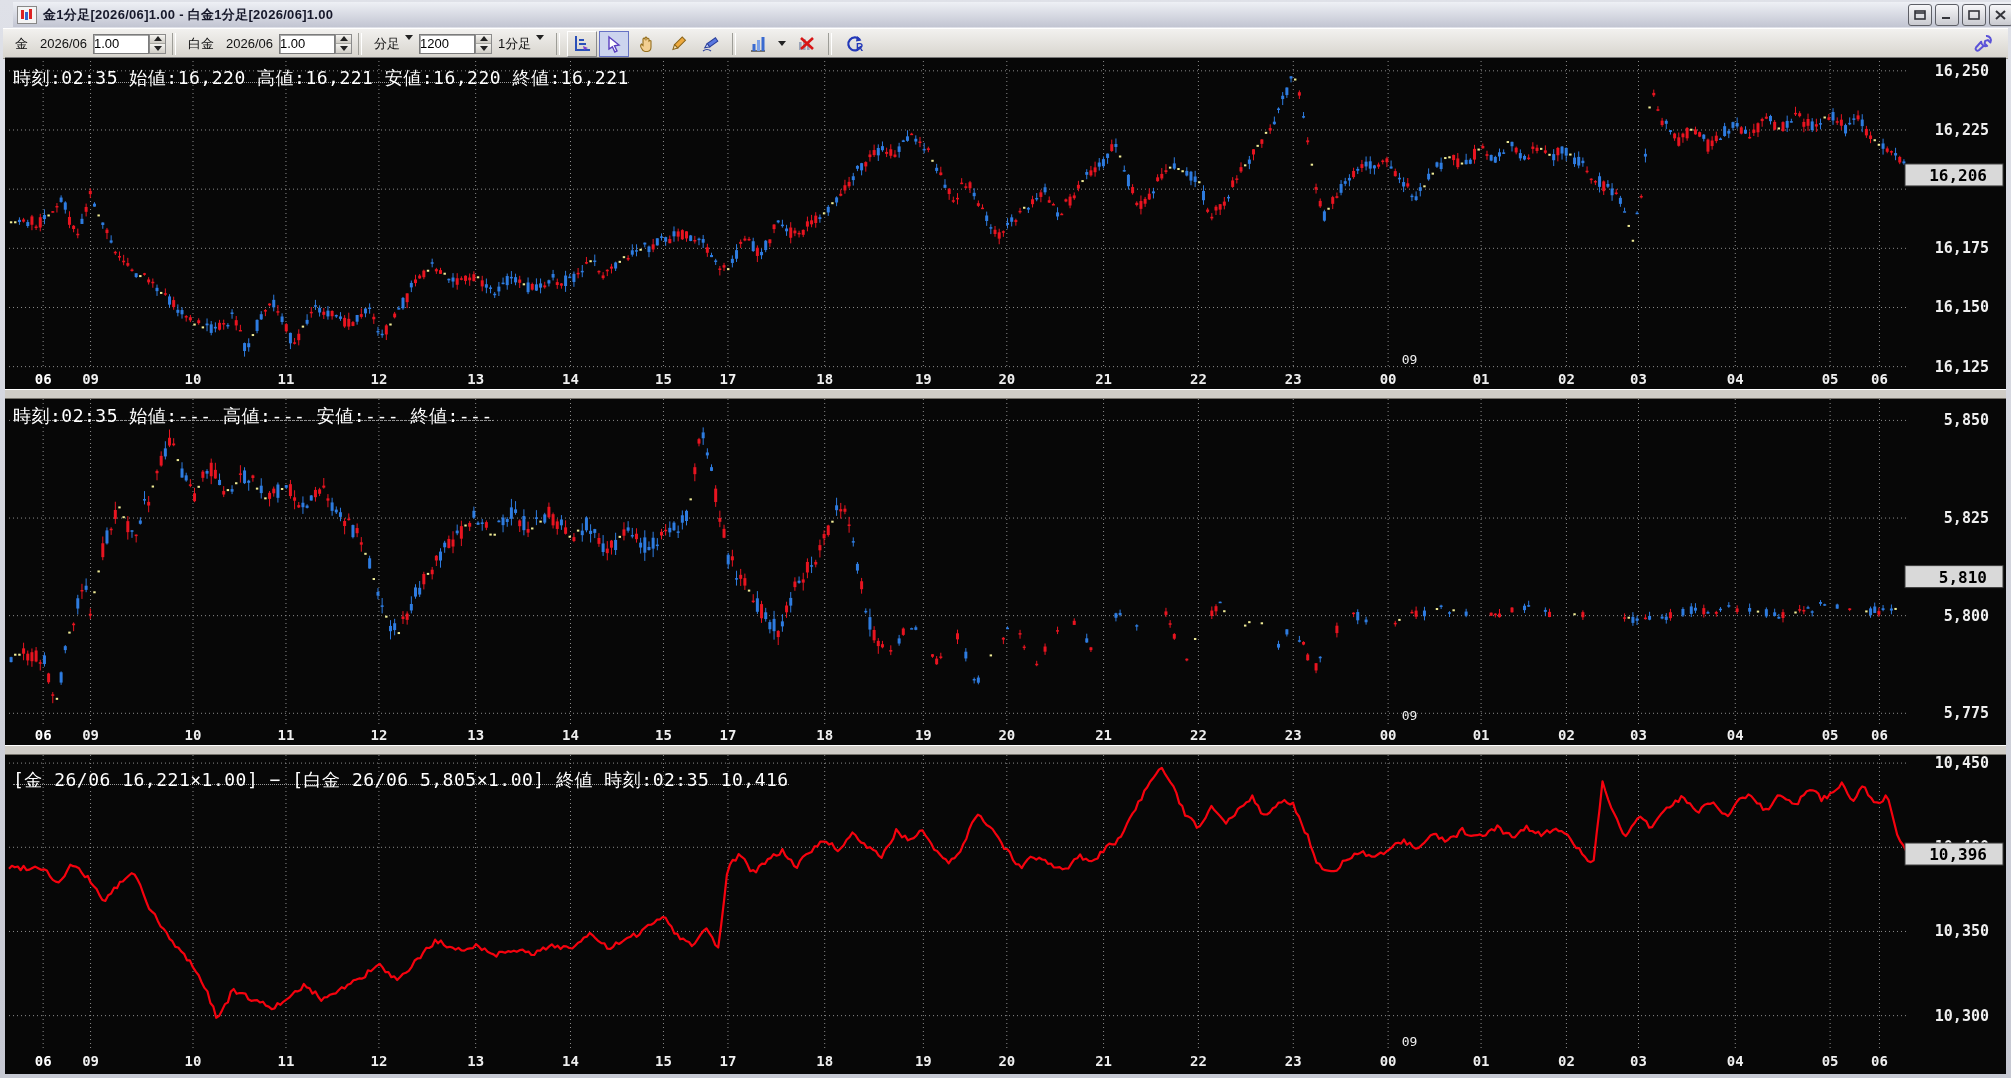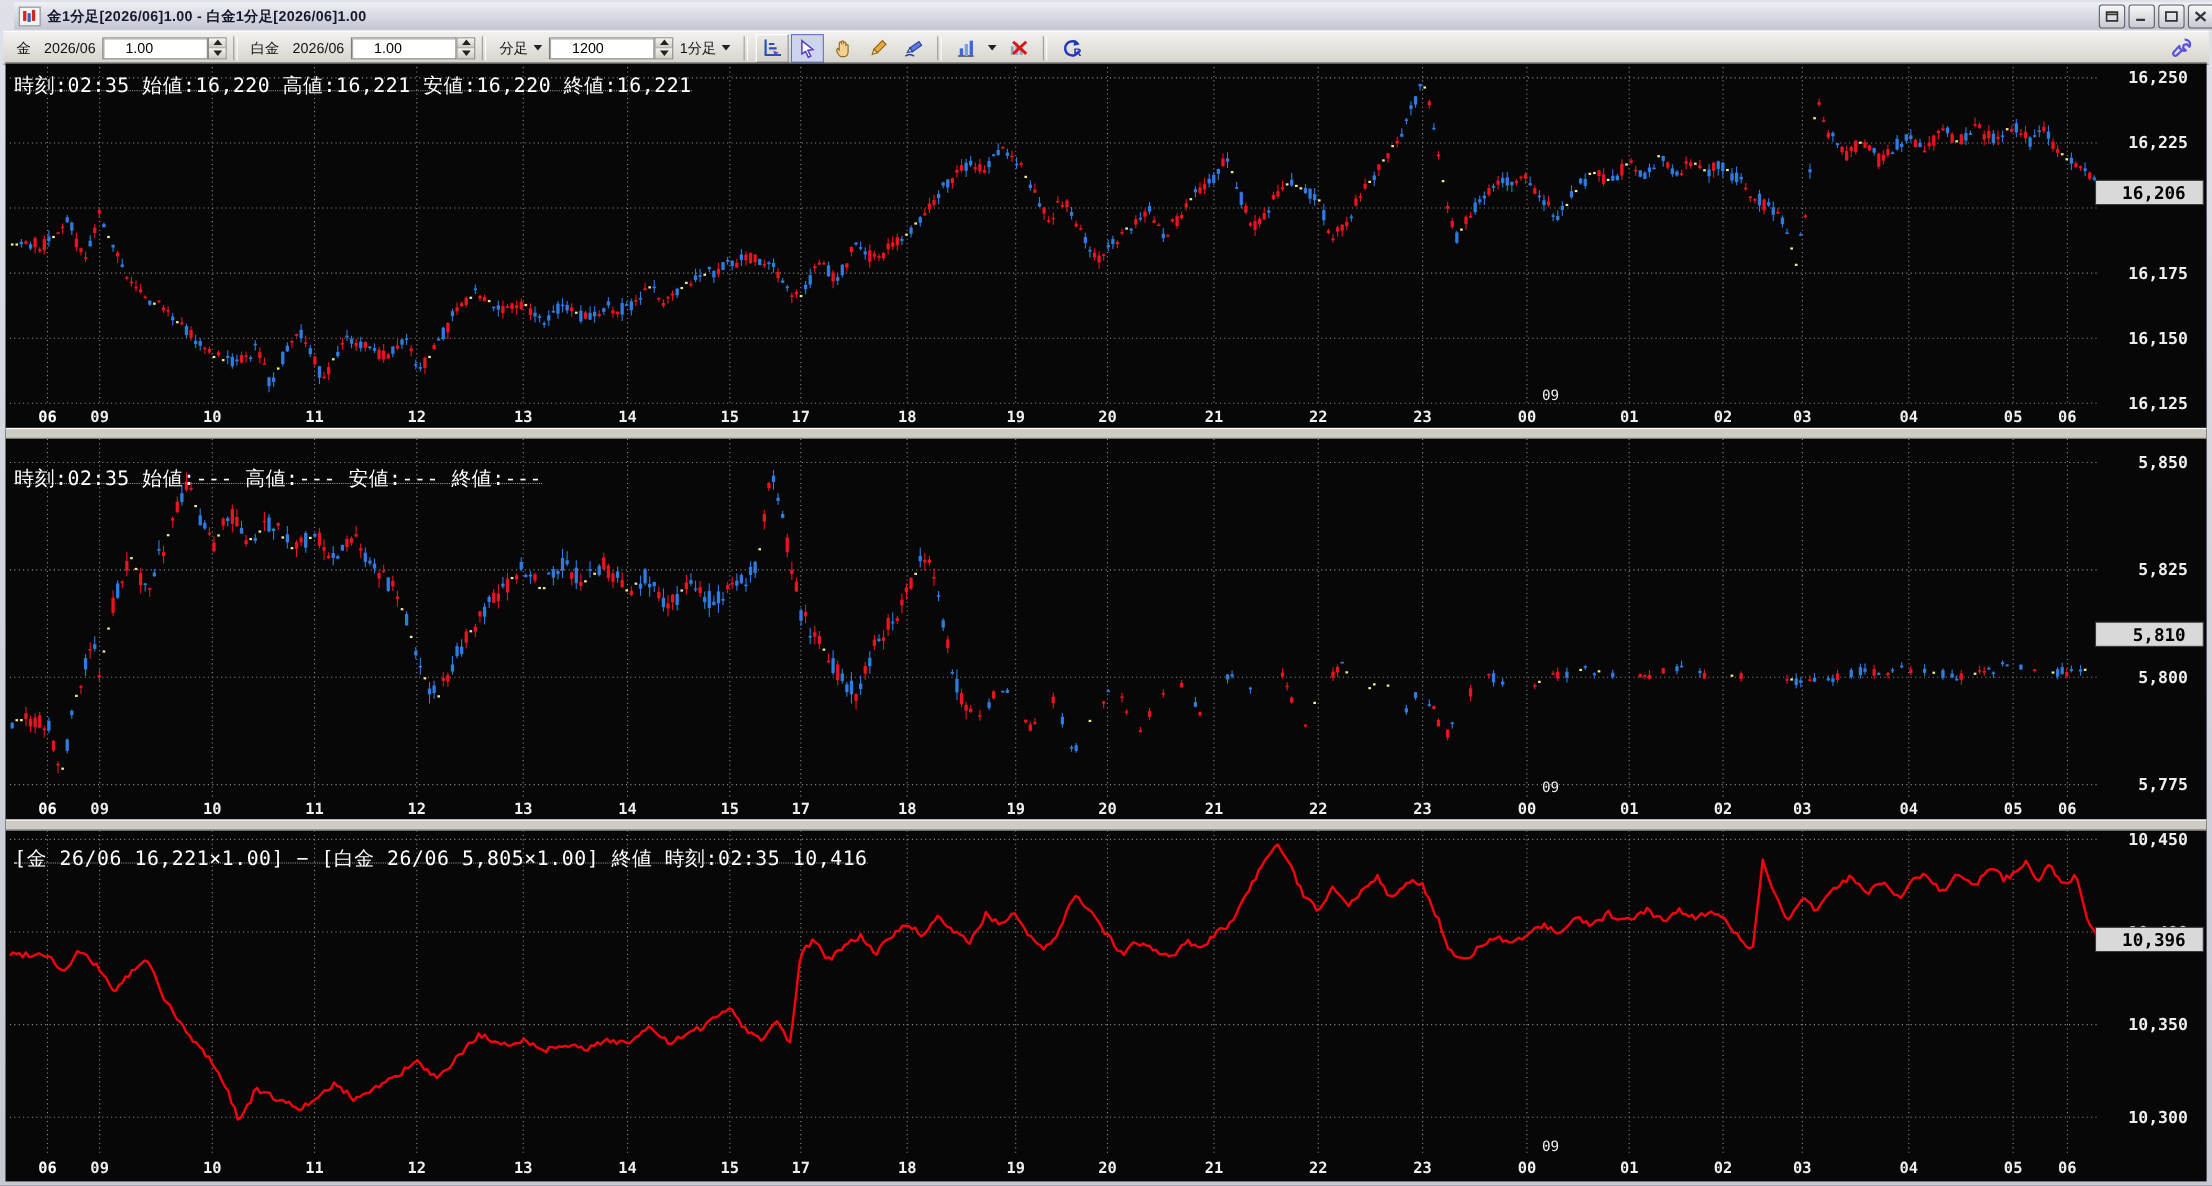--- a/index.html
+++ b/index.html
@@ -17,27 +17,27 @@
     background:linear-gradient(#f7f7f9,#c9cad0);display:flex;align-items:center;justify-content:center;}
   .winbtn svg{display:block;}
   
   .toolbar{position:absolute;top:28px;left:3px;width:2005px;height:29px;display:flex;align-items:center;
     background:linear-gradient(#f2f1ef,#d7d4cd);border-top:1px solid #fff;border-bottom:1px solid #9a9a94;
     font-size:13px;color:#111;}
   .tb-label{margin:0 6px;white-space:nowrap;}
   .tb-sep{width:2px;height:22px;margin:0 6px;border-left:1px solid #9d9d97;border-right:1px solid #fff;}
   .spinbox{display:flex;align-items:stretch;height:20px;}
   .spinbox input{width:54px;height:18px;border:1px solid #7c7c7c;box-shadow:inset 1px 1px 0 #aaa;
-    font-size:13px;padding:0 20px;font-family:"Liberation Sans",sans-serif;}
+    font-size:13px;padding:0 0;font-family:"Liberation Sans",sans-serif;}
   .spinner{width:15px;display:flex;flex-direction:column;border:1px solid #8b8b8b;background:#d6d3cc;}
   .spinner span{flex:1;display:flex;align-items:center;justify-content:center;background:linear-gradient(#f4f3f0,#cfccc5);border-bottom:1px solid #a9a9a3;}
   .spinner span:last-child{border-bottom:none;}
   .tri-up{width:0;height:0;border-left:4px solid transparent;border-right:4px solid transparent;border-bottom:5px solid #222;}
   .tri-dn{width:0;height:0;border-left:4px solid transparent;border-right:4px solid transparent;border-top:5px solid #222;}
-  .combo{display:flex;align-items:center;gap:5px;margin:0 6px;white-space:nowrap;}
+  .combo{display:flex;gap:5px;margin:0 6px;white-space:nowrap;}
   .caret{width:0;height:0;border-left:4px solid transparent;border-right:4px solid transparent;border-top:5px solid #222;}
   .tool-btn{width:28px;height:24px;margin:0 1px;display:flex;align-items:center;justify-content:center;
     border:1px solid transparent;background:transparent;}
   .tool-btn.raised{border-color:#fff #8a8a8a #8a8a8a #fff;background:linear-gradient(#eceae6,#d4d1ca);}
   .tool-btn.pressed{border-color:#6672c4;background:#ccd4ee;}
   .wrench-btn{margin-left:auto;margin-right:10px;}
   
   .chart-region{position:absolute;top:57px;left:5px;width:2001px;height:1016px;background:#070707;
     border-top:1px solid #777;overflow:hidden;}
   .panel-svg{position:absolute;left:0;}
@@ -1762,21 +1762,21 @@
         <text x="1288.269" y="343" fill="#efefef" text-anchor="middle" font-size="14" font-weight="bold" font-family="DejaVu Sans Mono, monospace">23</text>
         <text x="1383.119" y="343" fill="#efefef" text-anchor="middle" font-size="14" font-weight="bold" font-family="DejaVu Sans Mono, monospace">00</text>
         <text x="1476.0720000000001" y="343" fill="#efefef" text-anchor="middle" font-size="14" font-weight="bold" font-family="DejaVu Sans Mono, monospace">01</text>
         <text x="1561.437" y="343" fill="#efefef" text-anchor="middle" font-size="14" font-weight="bold" font-family="DejaVu Sans Mono, monospace">02</text>
         <text x="1633.523" y="343" fill="#efefef" text-anchor="middle" font-size="14" font-weight="bold" font-family="DejaVu Sans Mono, monospace">03</text>
         <text x="1730.27" y="343" fill="#efefef" text-anchor="middle" font-size="14" font-weight="bold" font-family="DejaVu Sans Mono, monospace">04</text>
         <text x="1825.12" y="343" fill="#efefef" text-anchor="middle" font-size="14" font-weight="bold" font-family="DejaVu Sans Mono, monospace">05</text>
         <text x="1874.442" y="343" fill="#efefef" text-anchor="middle" font-size="14" font-weight="bold" font-family="DejaVu Sans Mono, monospace">06</text>
         <text x="1396.81" y="323" fill="#efefef" font-size="13" font-family="DejaVu Sans Mono, monospace">09</text>
       </svg>
-    <div class="chart-info" style="top:365px">時刻:02:35 始値:--- 高値:--- 安値:--- 終値:---</div>
+    <div class="chart-info" style="top:346px">時刻:02:35 始値:--- 高値:--- 安値:--- 終値:---</div>
     <div class="splitter" style="top:687px"></div>
 
     <svg class="panel-svg" width="2001" height="318" style="top:695px">
         <line x1="38.146" x2="38.146" y1="2" y2="298" stroke="#8a8a8a" stroke-width="1" stroke-dasharray="1,3"></line>
         <line x1="85.571" x2="85.571" y1="2" y2="298" stroke="#8a8a8a" stroke-width="1" stroke-dasharray="1,3"></line>
         <line x1="188.00900000000001" x2="188.00900000000001" y1="2" y2="298" stroke="#8a8a8a" stroke-width="1" stroke-dasharray="1,3"></line>
         <line x1="280.962" x2="280.962" y1="2" y2="298" stroke="#8a8a8a" stroke-width="1" stroke-dasharray="1,3"></line>
         <line x1="373.915" x2="373.915" y1="2" y2="298" stroke="#8a8a8a" stroke-width="1" stroke-dasharray="1,3"></line>
         <line x1="470.662" x2="470.662" y1="2" y2="298" stroke="#8a8a8a" stroke-width="1" stroke-dasharray="1,3"></line>
         <line x1="565.512" x2="565.512" y1="2" y2="298" stroke="#8a8a8a" stroke-width="1" stroke-dasharray="1,3"></line>

